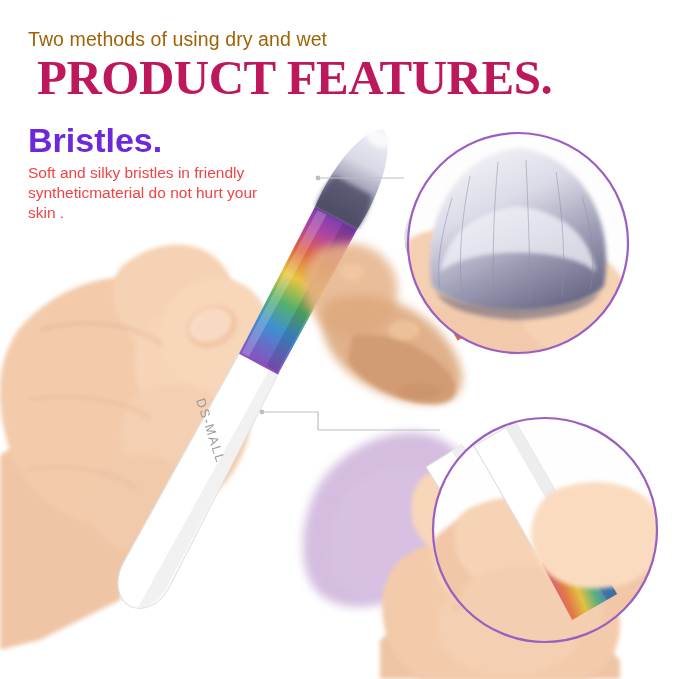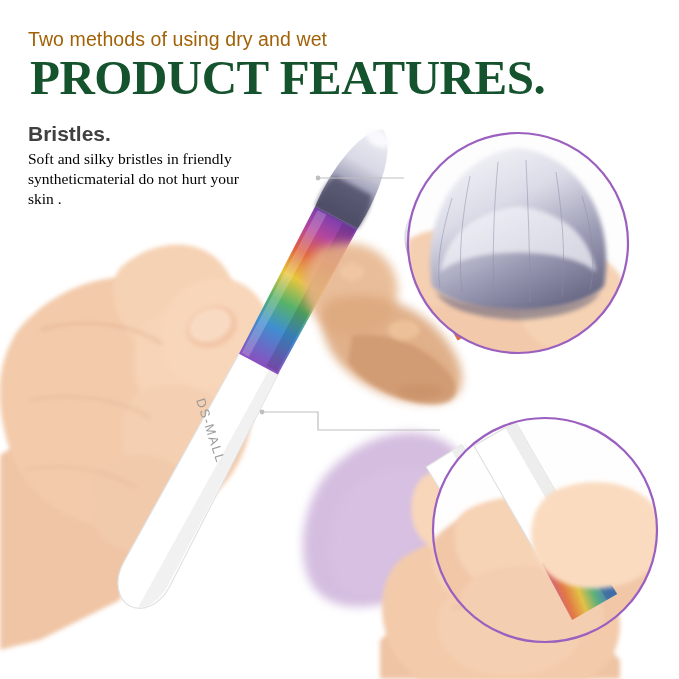--- a/index.html
+++ b/index.html
@@ -23,46 +23,45 @@
     position: absolute;
     left: 28px;
     top: 28px;
     font-size: 19.5px;
     color: #a16207;
     letter-spacing: 0.1px;
     white-space: nowrap;
   }
   .maintitle {
     position: absolute;
-    left: 30px;
+    left: 37px;
     top: 52px;
     font-family: "Liberation Serif", serif;
     font-weight: bold;
     font-size: 49px;
     line-height: 1.05;
-    color: #14532d;
+    color: #be185d;
     letter-spacing: -0.5px;
     white-space: nowrap;
   }
 
   
   .block-title {
     font-family: "Liberation Sans", sans-serif;
     font-weight: bold;
-    font-size: 21px;
-    color: #404040;
+    font-size: 34px;
+    color: #6d28d9;
     line-height: 1.1;
     margin: 0 0 4px 0;
     white-space: nowrap;
   }
   .block-body {
     font-size: 15.5px;
-    color: #000000;
+    color: #ef4444;
     line-height: 1.28;
-    font-family: Liberation Serif, serif;
   }
   #bristles-block {
     position: absolute;
     left: 28px;
     top: 122px;
     width: 230px;
   }
   #handle-block {
     position: absolute;
     left: 240px;

